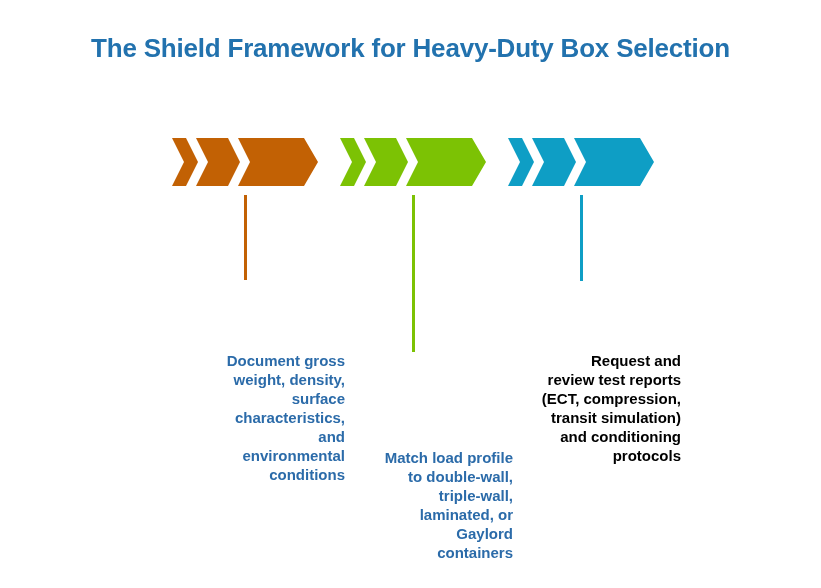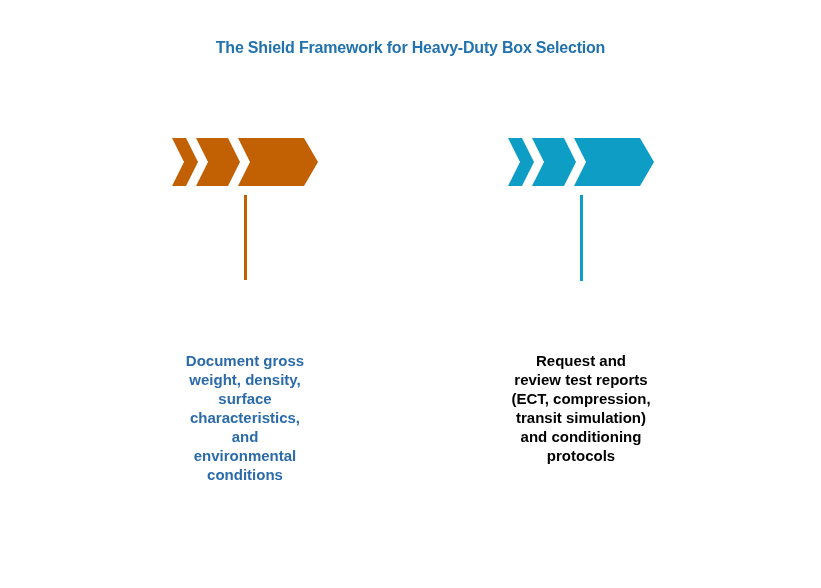--- a/index.html
+++ b/index.html
@@ -11,21 +11,21 @@
     background: #ffffff;
     overflow: hidden;
     font-family: "Liberation Sans", sans-serif;
   }
   .title {
     position: absolute;
     top: 33px;
     left: 0;
     width: 100%;
     text-align: center;
-    font-size: 16px;
+    font-size: 26px;
     line-height: 30px;
     font-weight: 700;
     letter-spacing: -0.2px;
   }
   .step {
     position: absolute;
     top: 138px;
     width: 146px;
     height: 430px;
   }
@@ -46,21 +46,21 @@
     top: 57px;
     width: 3px;
   }
   .step-1 .connector { height: 85px; }
   .step-2 .connector { height: 157px; }
   .step-3 .connector { height: 86px; }
   .description {
     position: absolute;
     left: calc(50% - 100px);
     width: 200px;
-    text-align: center;
+    text-align: right;
     font-size: 15px;
     line-height: 19px;
     font-weight: 600;
     white-space: pre-line;
   }
   .step-1 .description { top: 213px; }
   .step-2 .description { top: 310px; }
   .step-3 .description { top: 213px; }
 </style>
 </head>
@@ -81,20 +81,36 @@
     <div class="connector" style="background: rgb(194, 97, 4);"></div>
     <div class="description" style="color: rgb(43, 107, 169);">Document gross
 weight, density,
 surface
 characteristics,
 and
 environmental
 conditions</div>
   </div>
 
+  <div class="step step-2">
+    <svg class="chevrons" viewBox="0 0 146 48">
+      <g fill="#7CC204">
+        <polygon points="0,0 14,0 26,24 14,48 0,48 12,24"></polygon>
+        <polygon points="24,0 56,0 68,24 56,48 24,48 36,24"></polygon>
+        <polygon points="66,0 132,0 146,24 132,48 66,48 78,24"></polygon>
+      </g>
+    </svg>
+    <div class="connector" style="background: rgb(124, 194, 4);"></div>
+    <div class="description" style="color: rgb(43, 107, 169);">Match load profile
+to double-wall,
+triple-wall,
+laminated, or
+Gaylord
+containers</div>
+  </div>
 
   <div class="step step-3">
     <svg class="chevrons" viewBox="0 0 146 48">
       <g fill="#0E9EC5">
         <polygon points="0,0 14,0 26,24 14,48 0,48 12,24"></polygon>
         <polygon points="24,0 56,0 68,24 56,48 24,48 36,24"></polygon>
         <polygon points="66,0 132,0 146,24 132,48 66,48 78,24"></polygon>
       </g>
     </svg>
     <div class="connector" style="background: rgb(14, 158, 197);"></div>

